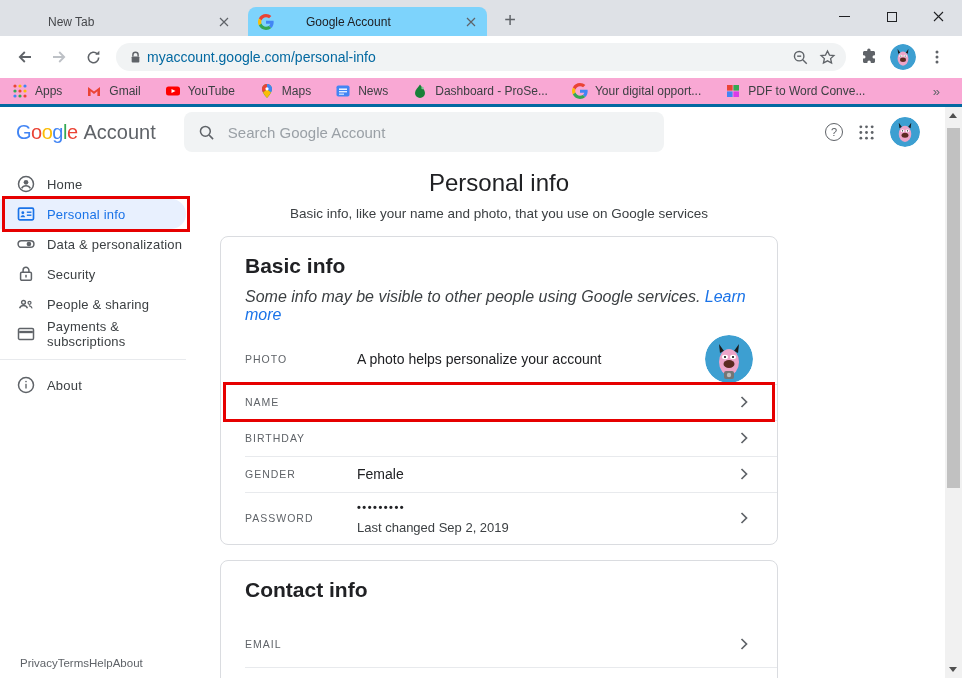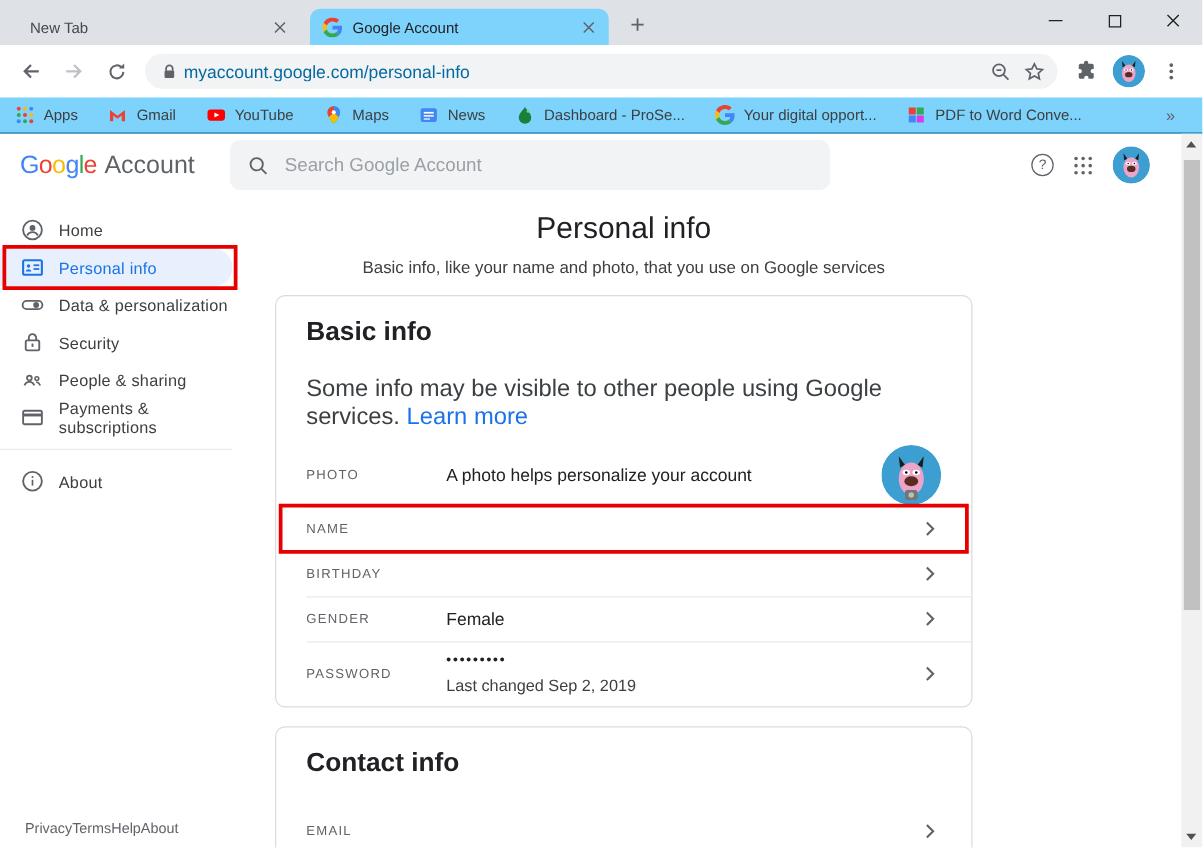--- a/index.html
+++ b/index.html
@@ -4,39 +4,39 @@
 <style>
   * { margin:0; padding:0; box-sizing:border-box; }
   html,body { width:962px; height:678px; overflow:hidden; }
   body { font-family:"Liberation Sans", sans-serif; background:#fff; position:relative; }
 
   
   .titlebar { height:36px; background:#dee1e6; display:flex; align-items:flex-end; position:relative; }
   .tab { height:29px; display:flex; align-items:center; border-radius:8px 8px 0 0; font-size:12px; }
   .tab.inactive { width:232px; margin-left:8px; padding:0 8px 0 16px; color:#45474b; }
   .tab.active { width:239px; margin-left:8px; background:#7dd3fc; padding:0 8px 0 10px; color:#202124; }
-  .tab-title { flex:1; white-space:nowrap; overflow:hidden; }
+  .tab-title { flex:1; white-space:nowrap; overflow:hidden;margin-left:24px; }
   .tab-favicon { width:16px; height:16px; margin-right:8px; flex:0 0 auto; }
   .tab-close { width:17px; height:17px; display:flex; align-items:center; justify-content:center; border-radius:50%; }
   .newtab-btn { width:26px; height:26px; margin:0 0 3px 10px; display:flex; align-items:center; justify-content:center; color:#5f6368; font-size:20px; font-weight:400; }
   .win-controls { position:absolute; right:0; top:0; height:33px; display:flex; }
   .win-btn { width:47px; height:100%; display:flex; align-items:center; justify-content:center; }
   .glyph-min { width:11px; height:1px; background:#202124; display:block; }
   .glyph-max { width:10px; height:10px; border:1px solid #202124; display:block; }
 
   
   .toolbar { height:42px; background:#fff; display:flex; align-items:center; padding:0 8px; }
   .tb-btn { width:34px; height:34px; display:flex; align-items:center; justify-content:center; border-radius:50%; flex:0 0 auto; }
   .omnibox { flex:1; height:28px; background:#f1f3f4; border-radius:14px; display:flex; align-items:center; padding:0 10px 0 12px; margin:0 6px; min-width:0; }
   .omni-url { font-size:14px; color:#0369a1; margin-left:4px; flex:1; white-space:nowrap; overflow:hidden; }
   .omni-right { display:flex; align-items:center; gap:10px; }
   .avatar-sm { width:26px; height:26px; border-radius:50%; overflow:hidden; display:block; }
 
   
-  .bookmarks { height:29px; background:#7dd3fc; border-bottom:1px solid #0369a1; display:flex; align-items:center; padding:0 12px; gap:24px; font-size:12px; color:#3c4043; }
+  .bookmarks { height:29px; background:#f9a8d4; border-bottom:3px solid #0369a1; display:flex; align-items:center; padding:0 12px; gap:24px; font-size:12px; color:#3c4043; }
   .bm { display:flex; align-items:center; gap:7px; white-space:nowrap; }
   .bm-ico { width:16px; height:16px; display:block; flex:0 0 auto; }
   .bm-overflow { margin-left:auto; margin-right:10px; color:#5f6368; font-size:13px; }
 
   
   .acct-header { height:50px; display:flex; align-items:center; padding:0 16px; background:#fff; }
   .logo { font-size:20px; letter-spacing:-0.5px; display:flex; align-items:baseline; cursor:default; }
   .c-blue{color:#4285F4} .c-red{color:#EA4335} .c-yellow{color:#FBBC05} .c-green{color:#34A853}
   .logo-suffix { color:#5f6368; margin-left:6px; letter-spacing:0; }
   .acct-search { width:480px; height:40px; background:#f1f3f4; border-radius:8px; display:flex; align-items:center; padding:0 14px; margin-left:28px; }
@@ -58,21 +58,21 @@
   .sidebar-footer { margin-top:auto; padding:0 0 9px 20px; display:flex; gap:0; font-size:11.5px; color:#5f6368; }
 
   
   .main { flex:1; padding-top:12px; }
   .main-col { width:558px; }
   .page-title { font-size:24px; font-weight:400; color:#202124; text-align:center; }
   .page-subtitle { font-size:13.5px; color:#3c4043; text-align:center; margin-top:9px; }
   .card { width:558px; border:1px solid #dadce0; border-radius:8px; background:#fff; margin-top:15px; position:relative; }
   .card-head { padding:16px 24px 0; }
   .card-title { font-size:21px; font-weight:700; color:#202124; line-height:26px; }
-  .card-desc { font-size:19px; color:#3c4043; margin-top:22px; }
+  .card-desc { font-size:16px; color:#3c4043; margin-top:9px;font-style:italic; }
   .card-desc .lm { color:#1a73e8; text-decoration:none; }
   .rows { margin-top:10px; }
   .row { display:grid; grid-template-columns:112px 1fr 26px; align-items:center; padding:0 24px; min-height:36px; position:relative; }
   .row:not(.first)::before { content:""; position:absolute; left:24px; right:0; top:0; height:1px; background:#e8eaed; }
   .row-label { font-size:10.5px; letter-spacing:1px; color:#5f6368; }
   .row-value { font-size:14px; color:#202124; }
   .row-photo { min-height:50px; grid-template-columns:112px 1fr 48px; }
   .row-password { min-height:52px; }
   .pw-dots { font-size:11px; font-weight:bold; letter-spacing:1.5px; color:#202124; line-height:12px; }
   .pw-sub { font-size:13px; color:#3c4043; margin-top:7px; }

